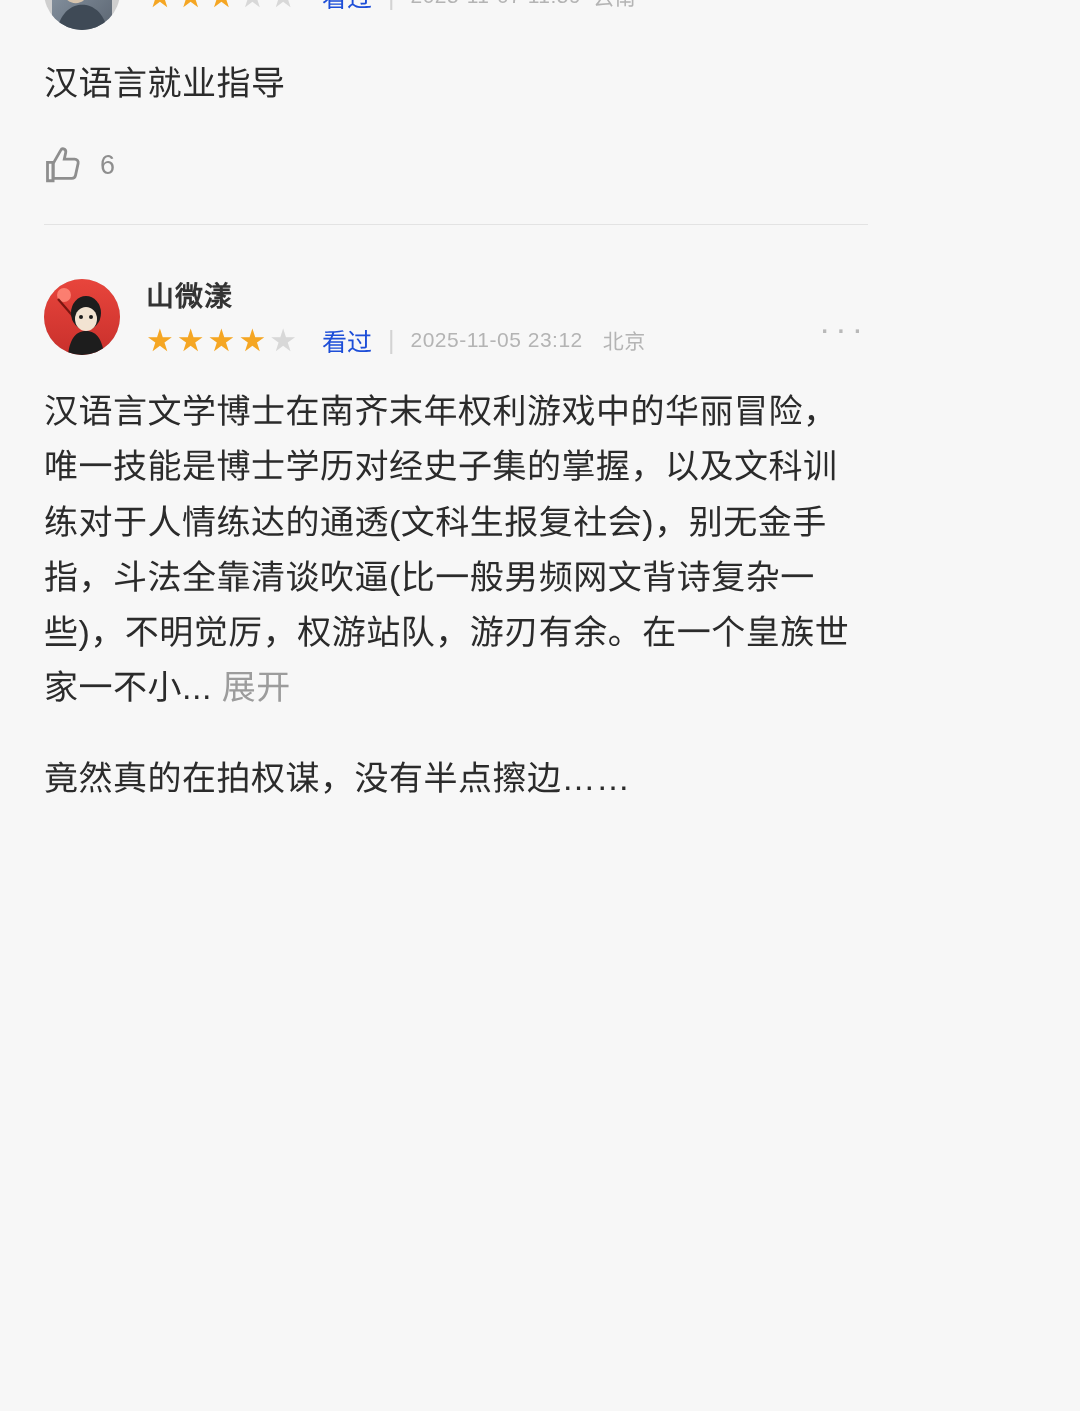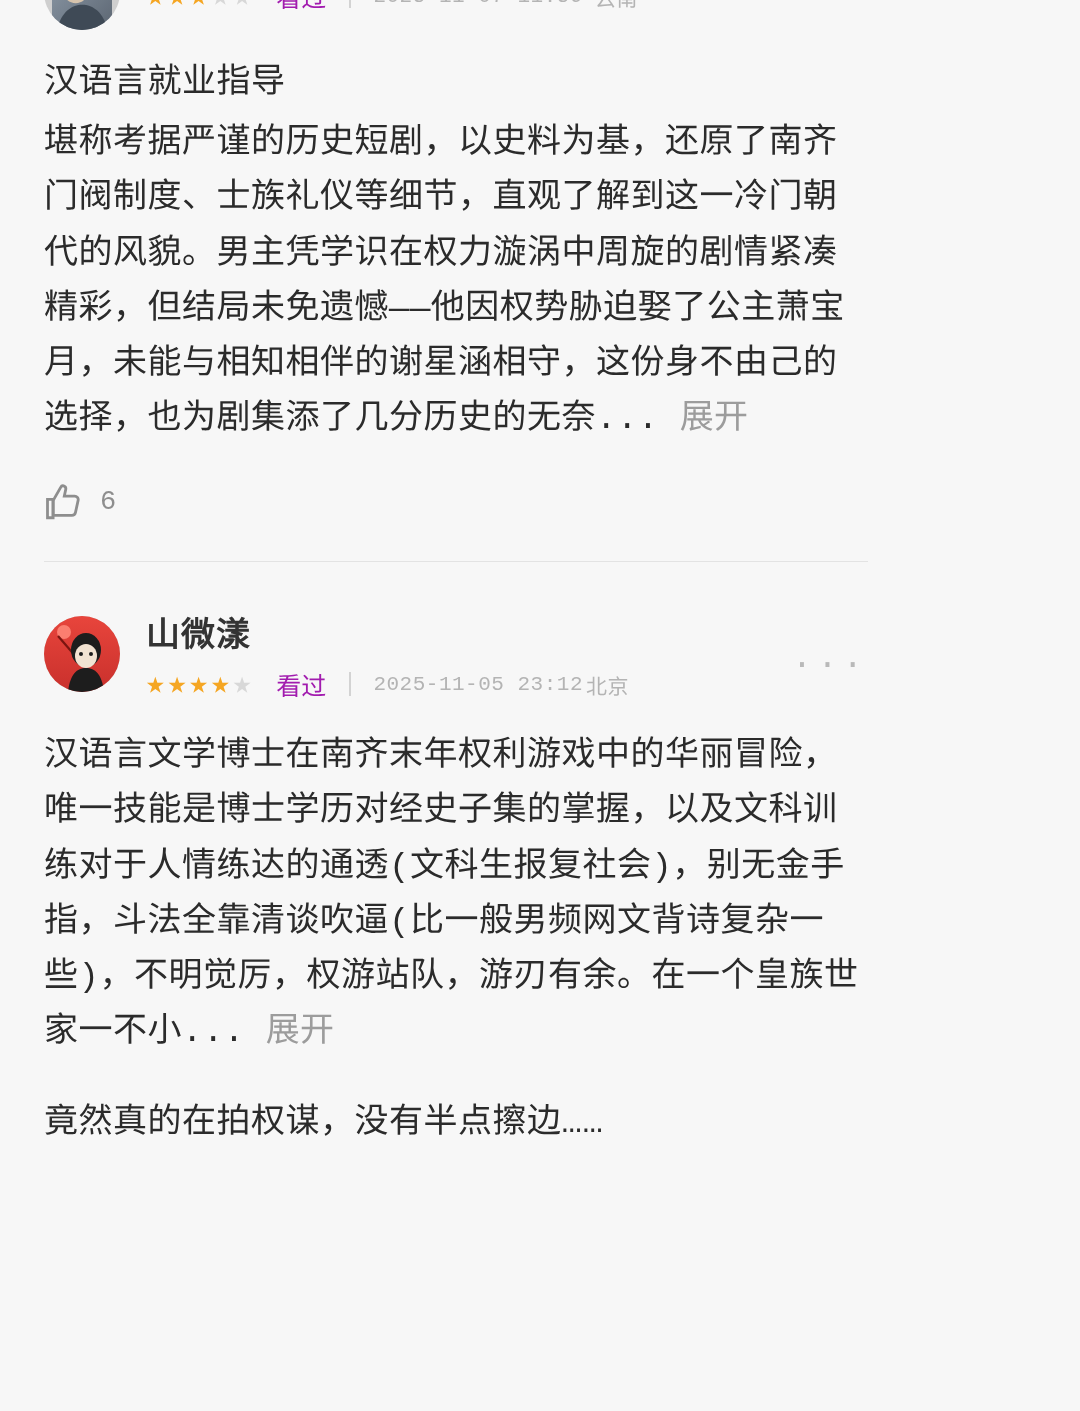--- a/index.html
+++ b/index.html
@@ -8,21 +8,20 @@
     padding: 0;
     background: #f7f7f7;
     font-family: "Liberation Sans", "DejaVu Sans", sans-serif;
   }
   .page {
     width: 912px;
     min-height: 1411px;
     background: #f7f7f7;
     position: relative;
     overflow: hidden;
-    font-family: Liberation Mono, monospace;
   }
 
   
   .review {
     padding: 0 44px;
     position: relative;
   }
   .review-head {
     display: flex;
     align-items: flex-start;
@@ -38,21 +37,21 @@
     background: #cfcfcf;
   }
   .avatar svg { display: block; width: 100%; height: 100%; }
 
   .head-text {
     margin-left: 26px;
     flex: 1 1 auto;
     min-width: 0;
   }
   .uname {
-    font-size: 34px;
+    font-size: 28px;
     font-weight: bold;
     color: #333;
     line-height: 1.25;
     letter-spacing: 1px;
   }
   .meta-row {
     display: flex;
     align-items: center;
     margin-top: 8px;
     white-space: nowrap;
@@ -60,21 +59,21 @@
   .stars {
     font-size: 31px;
     letter-spacing: 3px;
     line-height: 1;
     display: inline-block;
   }
   .star { color: #d8d8d8; }
   .star.on { color: #f5a623; }
   .seen {
     font-size: 25px;
-    color: #a21caf;
+    color: #1d4ed8;
     margin-left: 22px;
   }
   .divider-v {
     color: #d3d3d3;
     font-size: 25px;
     margin: 0 16px;
   }
   .timeloc {
     font-size: 21px;
     color: #b4b4b4;
@@ -176,21 +175,20 @@
           <span class="seen">看过</span>
           <span class="divider-v">|</span>
           <span class="timeloc">2025-11-07 11:59</span>
           <span class="timeloc" style="margin-left:12px;">云南</span>
         </div>
       </div>
     </div>
 
     <div class="body">
       <div class="title-line">汉语言就业指导</div>
-      <p><span>堪称考据严谨的历史短剧，以史料为基，还原了南齐门阀制度、士族礼仪等细节，直观了解到这一冷门朝代的风貌。男主凭学识在权力漩涡中周旋的剧情紧凑精彩，但结局未免遗憾——他因权势胁迫娶了公主萧宝月，未能与相知相伴的谢星涵相守，这份身不由己的选择，也为剧集添了几分历史的无奈...</span> <span class="expand">展开</span></p>
     </div>
 
     <div class="like-row">
       <span>
         <svg class="thumb-icon" viewBox="0 0 24 24" fill="none" stroke="#8e8e8e" stroke-width="1.6">
           <path d="M2 10.5h3.2V21H2z"></path>
           <path d="M5.2 11.2l4.4-7.7c.3-.6 1-0.9 1.6-.7.9.3 1.4 1.2 1.2 2.1l-.8 3.7h5.9c1.3 0 2.3 1.2 2 2.5l-1.5 6.8c-.2 1-1.1 1.7-2.1 1.7H5.2z"></path>
         </svg>
       </span>
       <span class="like-count">6</span>
@@ -222,21 +220,21 @@
       </div>
       <div class="head-text">
         <div class="uname">山微漾</div>
         <div class="meta-row">
           <span class="stars">
             <span class="star on">★</span><span class="star on">★</span><span class="star on">★</span><span class="star on">★</span><span class="star">★</span>
           </span>
           <span class="seen">看过</span>
           <span class="divider-v">|</span>
           <span class="timeloc">2025-11-05 23:12</span>
-          <span class="timeloc" style="margin-left:3px;text-align:right;">北京</span>
+          <span class="timeloc" style="margin-left:20px;text-align:right;">北京</span>
         </div>
       </div>
       <div class="more-dots">···</div>
     </div>
 
     <div class="body">
       <p><span>汉语言文学博士在南齐末年权利游戏中的华丽冒险，唯一技能是博士学历对经史子集的掌握，以及文科训练对于人情练达的通透(文科生报复社会)，别无金手指，斗法全靠清谈吹逼(比一般男频网文背诗复杂一些)，不明觉厉，权游站队，游刃有余。在一个皇族世家一不小...</span> <span class="expand">展开</span></p>
       <p><span>竟然真的在拍权谋，没有半点擦边……</span></p>
     </div>
   </div>

